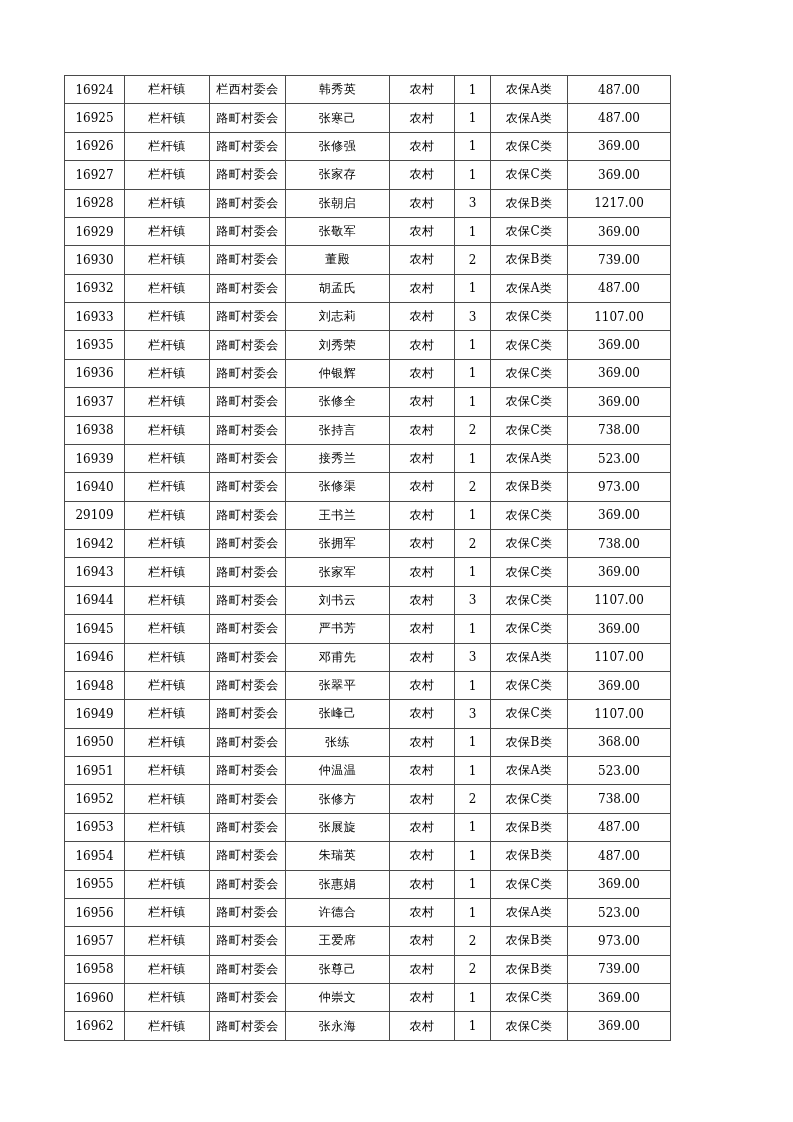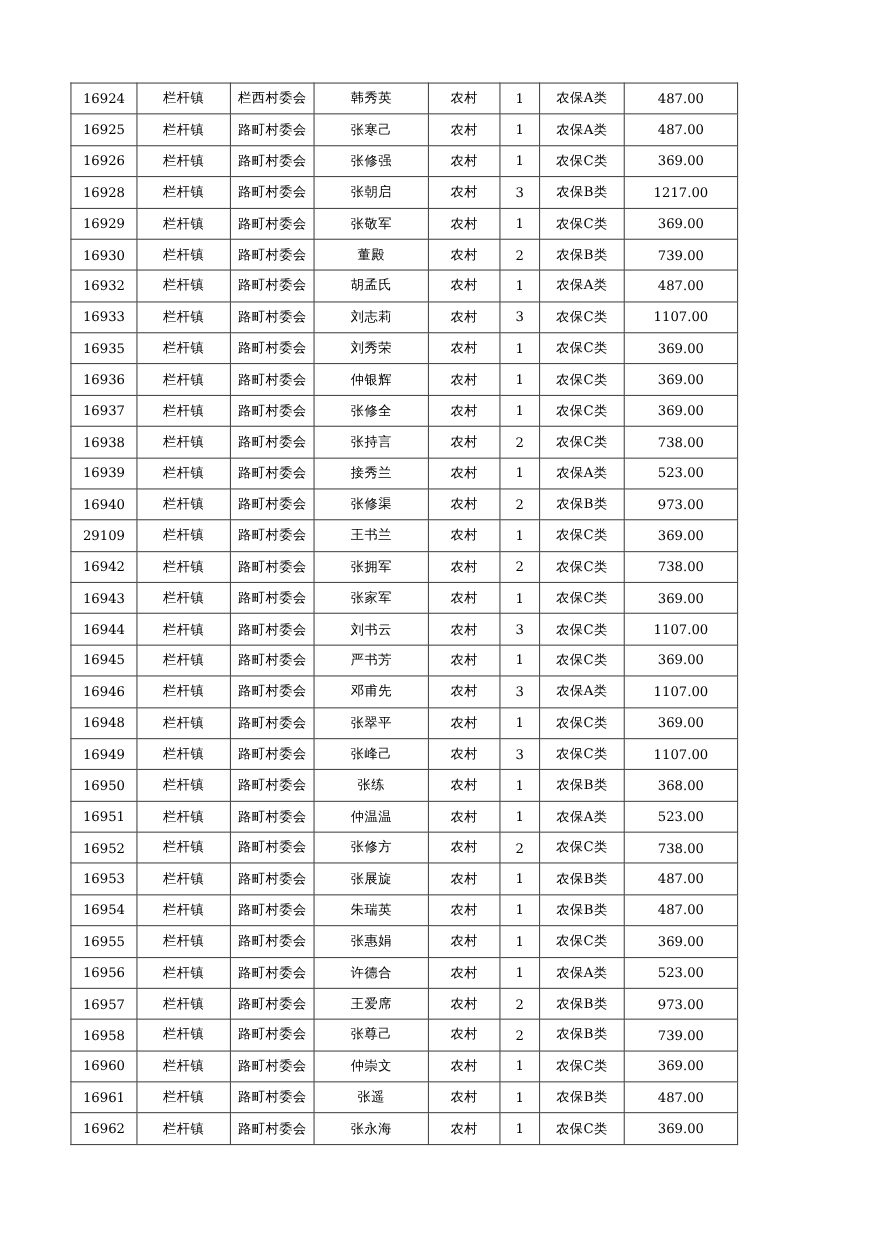--- a/index.html
+++ b/index.html
@@ -90,20 +90,30 @@
           <td class="c-id">16926</td>
           <td class="c-town">栏杆镇</td>
           <td class="c-village">路町村委会</td>
           <td class="c-name">张修强</td>
           <td class="c-type">农村</td>
           <td class="c-count">1</td>
           <td class="c-category">农保C类</td>
           <td class="c-amount">369.00</td>
         </tr>
         <tr>
+          <td class="c-id">16927</td>
+          <td class="c-town">栏杆镇</td>
+          <td class="c-village">路町村委会</td>
+          <td class="c-name">张家存</td>
+          <td class="c-type">农村</td>
+          <td class="c-count">1</td>
+          <td class="c-category">农保C类</td>
+          <td class="c-amount">369.00</td>
+        </tr>
+        <tr>
           <td class="c-id">16928</td>
           <td class="c-town">栏杆镇</td>
           <td class="c-village">路町村委会</td>
           <td class="c-name">张朝启</td>
           <td class="c-type">农村</td>
           <td class="c-count">3</td>
           <td class="c-category">农保B类</td>
           <td class="c-amount">1217.00</td>
         </tr>
         <tr>
@@ -378,30 +388,20 @@
         </tr>
         <tr>
           <td class="c-id">16960</td>
           <td class="c-town">栏杆镇</td>
           <td class="c-village">路町村委会</td>
           <td class="c-name">仲崇文</td>
           <td class="c-type">农村</td>
           <td class="c-count">1</td>
           <td class="c-category">农保C类</td>
           <td class="c-amount">369.00</td>
-        </tr>
-        <tr>
-          <td class="c-id">16961</td>
-          <td class="c-town">栏杆镇</td>
-          <td class="c-village">路町村委会</td>
-          <td class="c-name">张遥</td>
-          <td class="c-type">农村</td>
-          <td class="c-count">1</td>
-          <td class="c-category">农保B类</td>
-          <td class="c-amount">487.00</td>
         </tr>
         <tr>
           <td class="c-id">16962</td>
           <td class="c-town">栏杆镇</td>
           <td class="c-village">路町村委会</td>
           <td class="c-name">张永海</td>
           <td class="c-type">农村</td>
           <td class="c-count">1</td>
           <td class="c-category">农保C类</td>
           <td class="c-amount">369.00</td>

